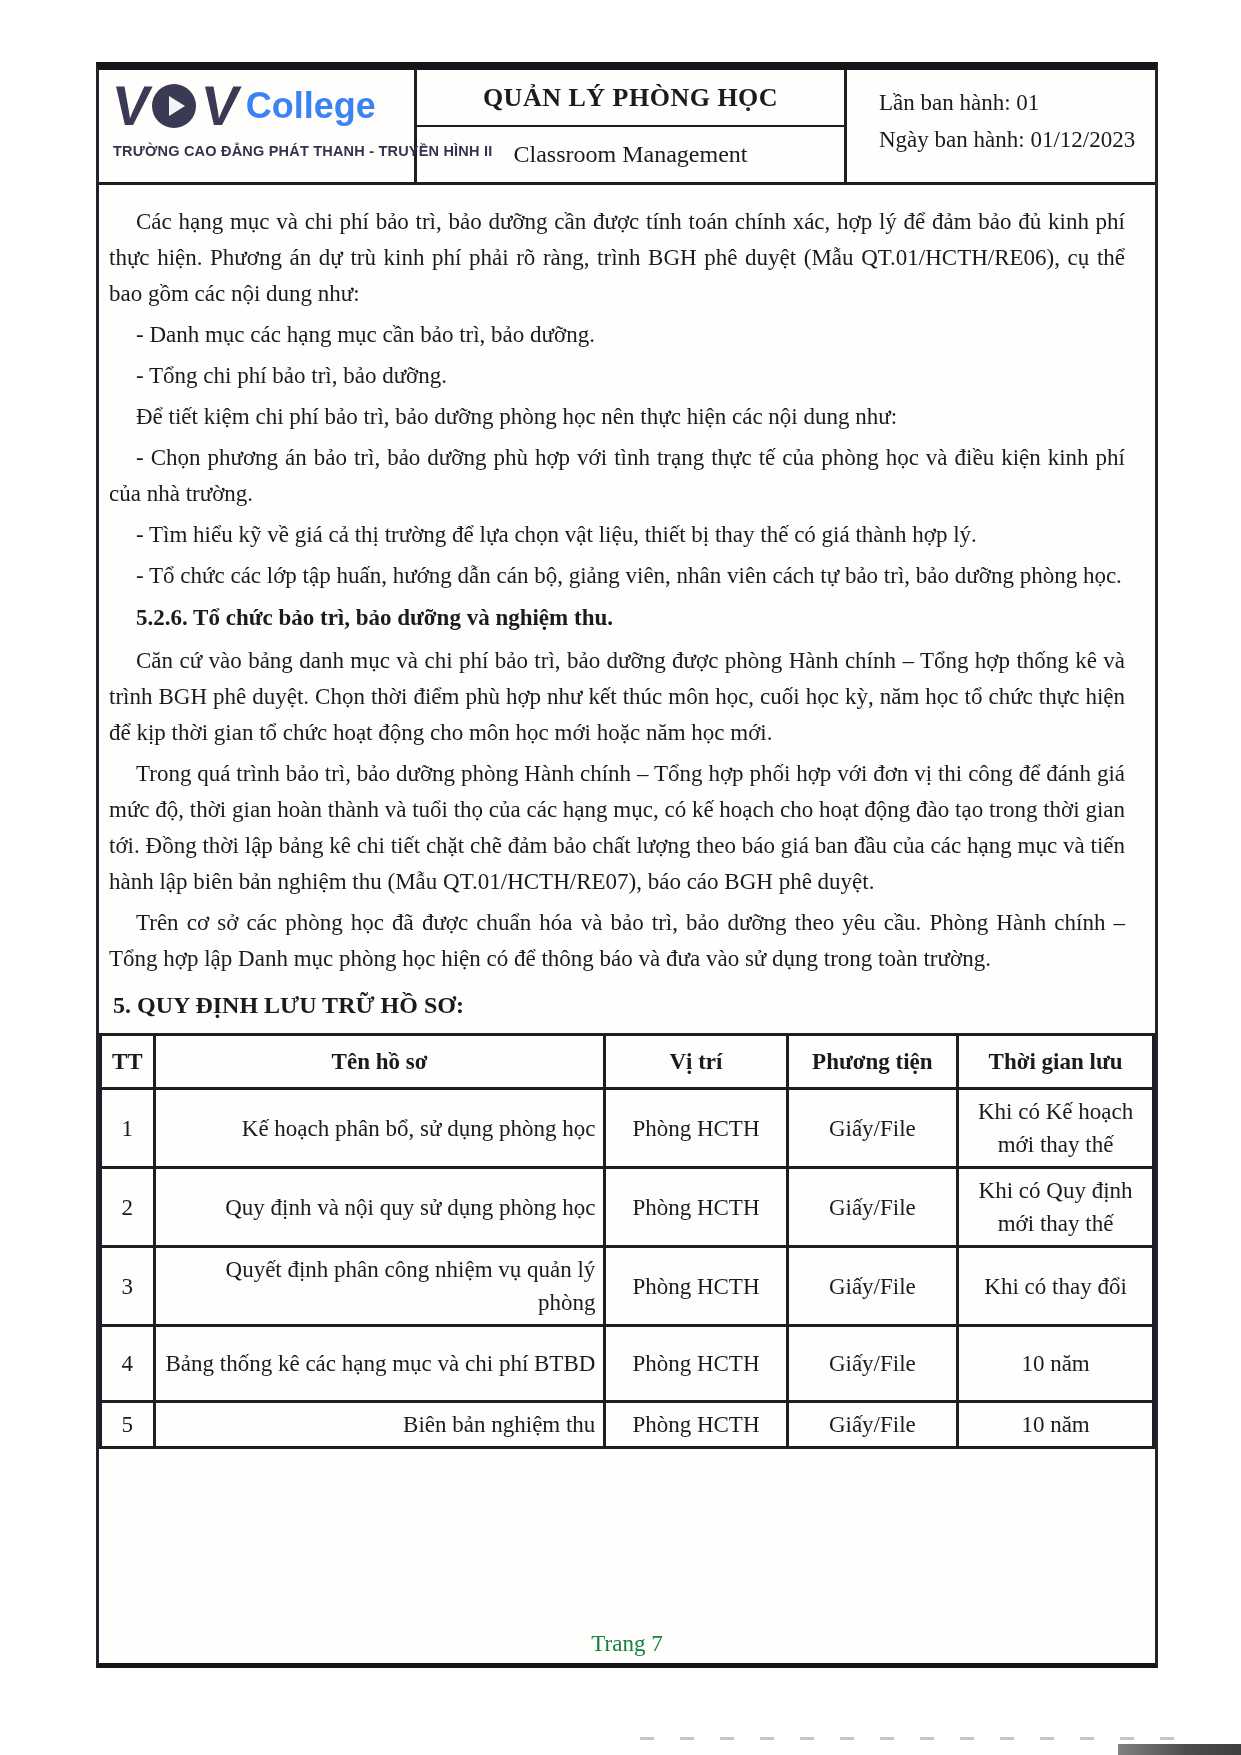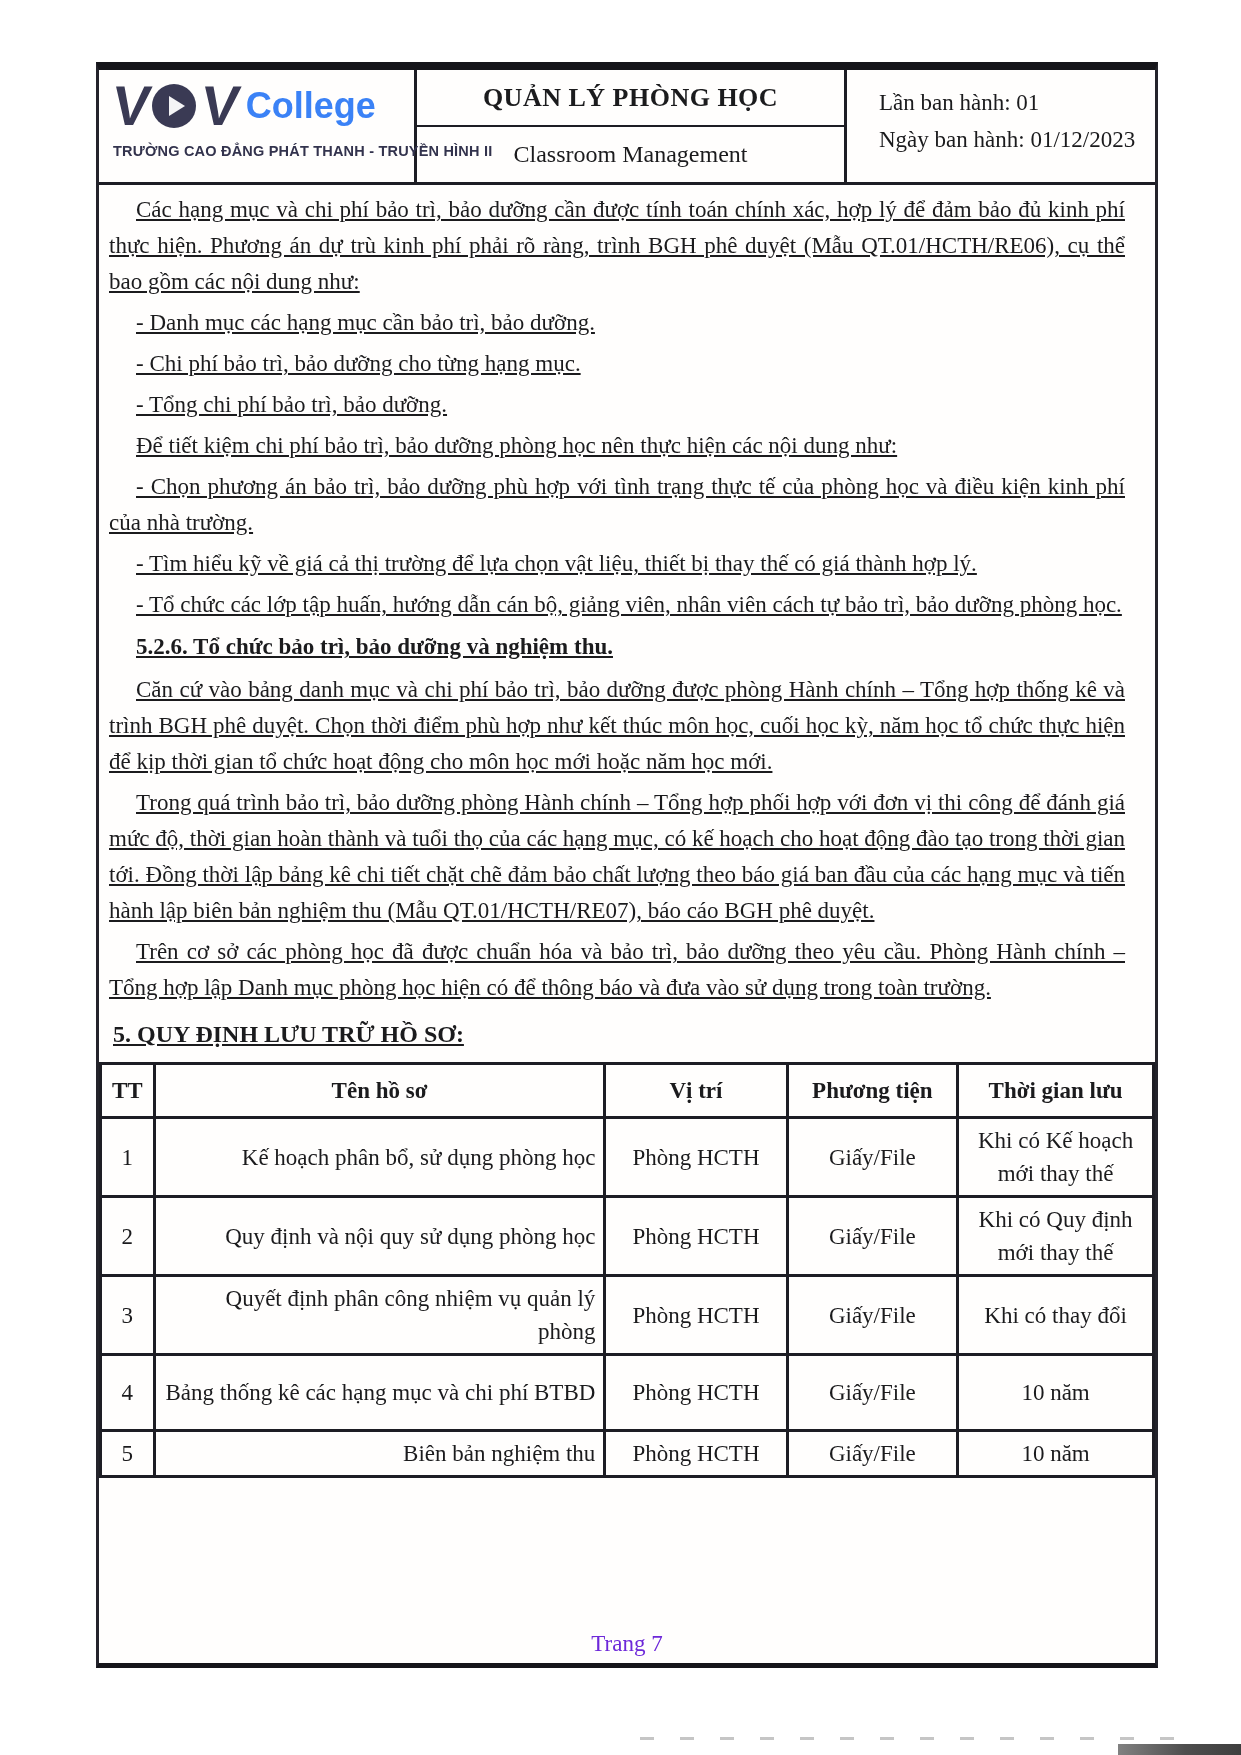--- a/index.html
+++ b/index.html
@@ -32,40 +32,40 @@
   .logo-college{font-family:"Liberation Sans",sans-serif;font-weight:700;font-size:36px;
     color:#3b82f6;margin-left:6px;letter-spacing:0px;}
   .logo-tagline{font-family:"Liberation Sans",sans-serif;font-weight:700;font-size:14.5px;
     color:#33334d;margin-top:9px;letter-spacing:.2px;white-space:nowrap;}
   .title-cell{flex:1;border-right:3px solid #1d1d24;display:flex;flex-direction:column;}
   .title-vi{flex:1;display:flex;align-items:center;justify-content:center;
     font-weight:700;font-size:26px;border-bottom:2px solid #1d1d24;letter-spacing:.5px;}
   .title-en{flex:1;display:flex;align-items:center;justify-content:center;font-size:24px;}
   .issue-cell{width:308px;padding:14px 8px 0 32px;font-size:23px;line-height:37px;}
   
-  .doc-body{padding:7px 30px 0 10px;text-decoration:underline;}
+  .doc-body{padding:19px 30px 0 10px;}
   .para{margin:0 0 5px 0;font-size:23px;line-height:36px;text-align:justify;text-indent:27px;}
   .para.heading{font-weight:700;margin-top:6px;margin-bottom:7px;}
   .para.section{font-weight:700;font-size:24px;text-indent:4px;text-align:left;margin-top:10px;margin-bottom:10px;}
   
   table.records{width:100%;border-collapse:collapse;table-layout:fixed;margin-top:2px;}
   table.records th,table.records td{
     border:3px solid #1d1d24;box-sizing:border-box;
     font-size:23px;line-height:33px;padding:5px 8px;vertical-align:middle;
   }
   table.records th{font-weight:700;text-align:center;height:54px;}
   td.c-tt,td.c-vitri,td.c-phuongtien,td.c-thoigian{text-align:center;}
   td.c-ten{text-align:right;padding-left:14px;font-family:Liberation Serif, serif;}
   col.w-tt{width:5.1%;}col.w-ten{width:42.8%;}col.w-vitri{width:17.3%;}
   col.w-pt{width:16.2%;}col.w-tg{width:18.6%;}
   tr.tall td{height:76px;}
   tr.short td{height:44px;}
   
   .page-footer{position:absolute;left:0;right:0;bottom:6px;text-align:center;
-    font-size:23px;color:#6d28d9;}
+    font-size:23px;color:#15803d;}
   
   .scan-smudge-br{position:absolute;left:1118px;top:1744px;width:123px;height:11px;
     background:linear-gradient(90deg,#6b6b6b 0%,#2e2e2e 55%,#1c1c1c 100%);opacity:.85;}
   .scan-dust{position:absolute;left:640px;top:1737px;width:560px;height:3px;
     background:repeating-linear-gradient(90deg,rgba(90,90,90,.35) 0 14px,rgba(0,0,0,0) 14px 40px);}
 </style>
 </head>
 <body>
 
 <div class="doc-frame">
@@ -88,21 +88,20 @@
     </div>
     <div class="hcell issue-cell">
       <div>Lần ban hành: 01</div>
       <div>Ngày ban hành: 01/12/2023</div>
     </div>
   </div>
 
   <div class="doc-body">
       <p class="para body">Các hạng mục và chi phí bảo trì, bảo dưỡng cần được tính toán chính xác, hợp lý để đảm bảo đủ kinh phí thực hiện. Phương án dự trù kinh phí phải rõ ràng, trình BGH phê duyệt (Mẫu QT.01/HCTH/RE06), cụ thể bao gồm các nội dung như:</p>
       <p class="para bullet">- Danh mục các hạng mục cần bảo trì, bảo dưỡng.</p>
-      <p class="para bullet">- Chi phí bảo trì, bảo dưỡng cho từng hạng mục.</p>
       <p class="para bullet">- Tổng chi phí bảo trì, bảo dưỡng.</p>
       <p class="para body">Để tiết kiệm chi phí bảo trì, bảo dưỡng phòng học nên thực hiện các nội dung như:</p>
       <p class="para bullet">- Chọn phương án bảo trì, bảo dưỡng phù hợp với tình trạng thực tế của phòng học và điều kiện kinh phí của nhà trường.</p>
       <p class="para bullet">- Tìm hiểu kỹ về giá cả thị trường để lựa chọn vật liệu, thiết bị thay thế có giá thành hợp lý.</p>
       <p class="para bullet">- Tổ chức các lớp tập huấn, hướng dẫn cán bộ, giảng viên, nhân viên cách tự bảo trì, bảo dưỡng phòng học.</p>
       <p class="para heading">5.2.6. Tổ chức bảo trì, bảo dưỡng và nghiệm thu.</p>
       <p class="para body">Căn cứ vào bảng danh mục và chi phí bảo trì, bảo dưỡng được phòng Hành chính – Tổng hợp thống kê và trình BGH phê duyệt. Chọn thời điểm phù hợp như kết thúc môn học, cuối học kỳ, năm học tổ chức thực hiện để kịp thời gian tổ chức hoạt động cho môn học mới hoặc năm học mới.</p>
       <p class="para body">Trong quá trình bảo trì, bảo dưỡng phòng Hành chính – Tổng hợp phối hợp với đơn vị thi công để đánh giá mức độ, thời gian hoàn thành và tuổi thọ của các hạng mục, có kế hoạch cho hoạt động đào tạo trong thời gian tới. Đồng thời lập bảng kê chi tiết chặt chẽ đảm bảo chất lượng theo báo giá ban đầu của các hạng mục và tiến hành lập biên bản nghiệm thu (Mẫu QT.01/HCTH/RE07), báo cáo BGH phê duyệt.</p>
       <p class="para body">Trên cơ sở các phòng học đã được chuẩn hóa và bảo trì, bảo dưỡng theo yêu cầu. Phòng Hành chính – Tổng hợp lập Danh mục phòng học hiện có để thông báo và đưa vào sử dụng trong toàn trường.</p>
       <p class="para section">5. QUY ĐỊNH LƯU TRỮ HỒ SƠ:</p>

